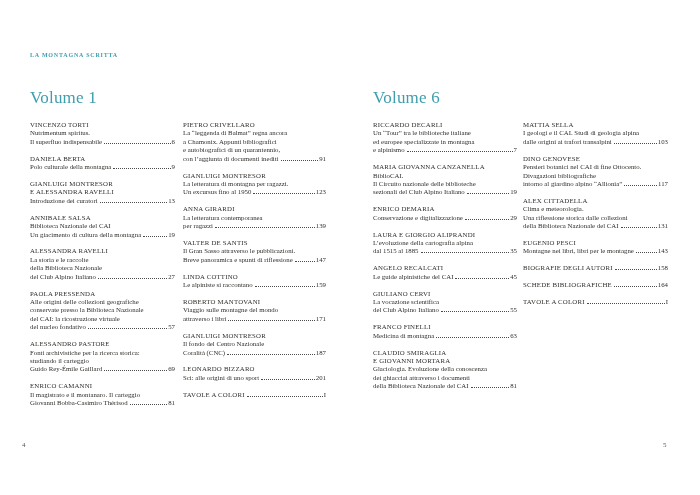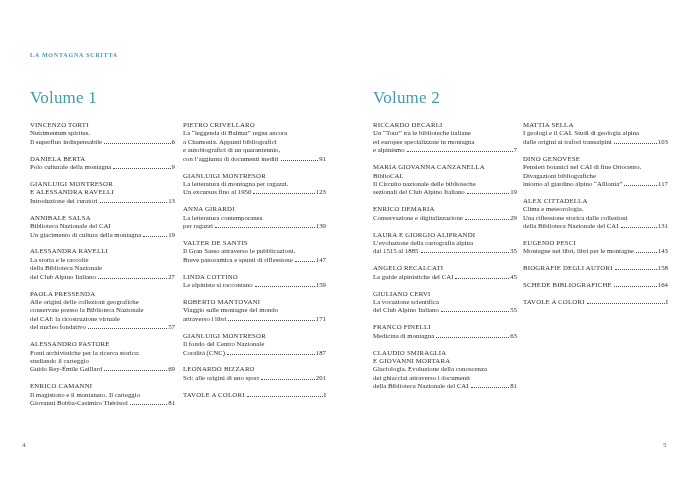--- a/index.html
+++ b/index.html
@@ -219,21 +219,21 @@
           <div class="lrow">
             <span class="ltext author">TAVOLE A COLORI</span>
             <span class="dots"></span>
             <span class="pg">I</span>
           </div>
         </div>
       </div>
   </div>
 
   <div class="page" id="page-right">
-    <div class="volume-title">Volume 2</div>
+    <div class="volume-title">Volume 6</div>
     <div class="col c0">
         <div class="entry">
           <div class="author">RICCARDO DECARLI</div>
           <div class="tline">Un “Tour” tra le biblioteche italiane</div>
           <div class="tline">ed europee specializzate in montagna</div>
           <div class="lrow">
             <span class="ltext">e alpinismo</span>
             <span class="dots"></span>
             <span class="pg">7</span>
           </div>

